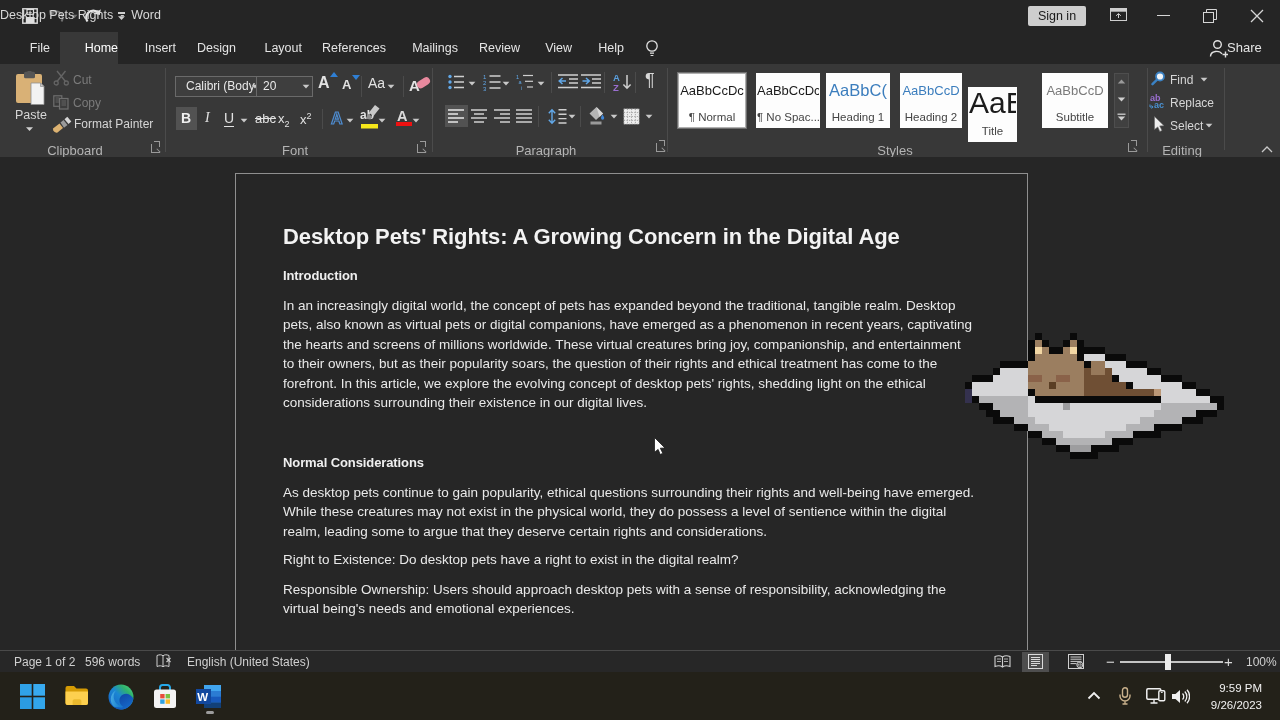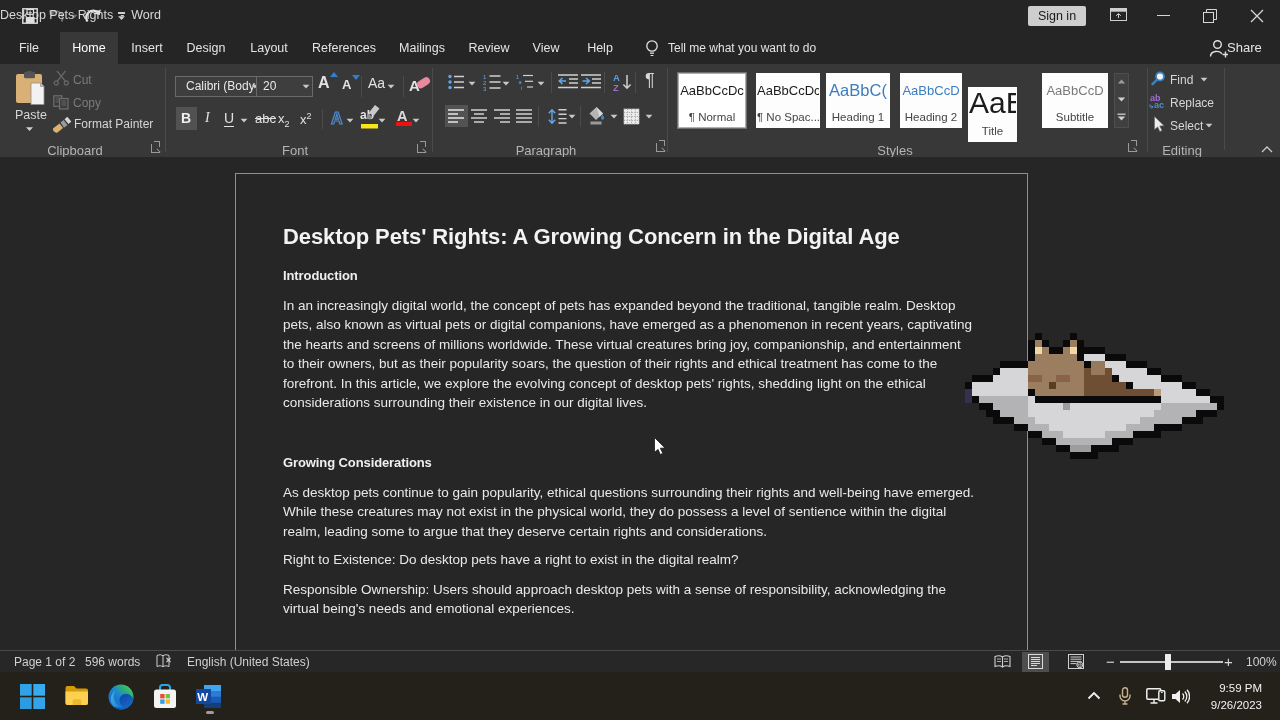--- a/index.html
+++ b/index.html
@@ -3,21 +3,21 @@
 *{margin:0;padding:0;box-sizing:border-box;}
 html,body{width:1280px;height:720px;overflow:hidden;background:#262626;font-family:"Liberation Sans",sans-serif;}
 .abs{position:absolute;}
 #app{position:relative;width:1280px;height:720px;}
 
 #titlebar{position:absolute;left:0;top:0;width:1280px;height:32px;background:#252525;}
 #title-text{position:absolute;top:8px;width:100%;text-align:left;font-size:12.5px;color:#d8d8d8;}
 #signin{position:absolute;left:1028px;top:6px;width:58px;height:20px;background:#cecece;color:#1a1a1a;font-size:12.5px;text-align:center;line-height:20px;border-radius:2px;}
 
 #tabsrow{position:absolute;left:0;top:32px;width:1280px;height:32px;background:#252525;}
-.tab{position:absolute;top:0;height:32px;line-height:32px;font-size:12.5px;color:#e4e4e4;text-align:center;}
+.tab{position:absolute;top:0;height:32px;line-height:32px;font-size:12.5px;color:#e4e4e4;text-align:right;}
 #tab-home{background:#383838;color:#fff;}
 
 #ribbon{position:absolute;left:0;top:64px;width:1280px;height:93px;background:#383838;}
 .gsep{position:absolute;top:4px;width:1px;height:84px;background:#4b4b4b;}
 .glabel{position:absolute;top:79px;font-size:13px;color:#b4b4b4;text-align:center;}
 .launch{position:absolute;top:80px;width:9px;height:9px;border-left:1px solid #9a9a9a;border-bottom:1px solid #9a9a9a;}
 .launch:after{content:"";position:absolute;left:2px;top:-3px;width:5px;height:5px;border-top:1px solid #9a9a9a;border-right:1px solid #9a9a9a;}
 .launch i{position:absolute;right:-1px;bottom:1px;width:5px;height:1px;background:#9a9a9a;transform:rotate(45deg);}
 .btxt{color:#d6d6d6;font-size:12px;}
 .gray{color:#7b7b7b;}
@@ -87,21 +87,20 @@
  <div class="tab" style="left:236px;width:66px;">Layout</div>
  <div class="tab" style="left:302px;width:84px;">References</div>
  <div class="tab" style="left:386px;width:72px;">Mailings</div>
  <div class="tab" style="left:458px;width:62px;">Review</div>
  <div class="tab" style="left:520px;width:52px;">View</div>
  <div class="tab" style="left:576px;width:48px;">Help</div>
  <svg class="abs" style="left:643px;top:7px" width="18" height="19" viewBox="0 0 18 19">
         <circle cx="9" cy="7" r="5.2" fill="none" stroke="#e2e2e2" stroke-width="1.3"></circle>
         <path d="M7 14.2 h4 M7.6 16.5 h2.8" stroke="#e2e2e2" stroke-width="1.2"></path>
       </svg>
- <div class="tab" style="left:668px;font-size:12px;">Tell me what you want to do</div>
  <svg class="abs" style="left:1209px;top:7px" width="19" height="20" viewBox="0 0 19 20">
         <circle cx="8.5" cy="5.5" r="3.8" fill="none" stroke="#e0e0e0" stroke-width="1.4"></circle>
         <path d="M1.5 17.5 c0 -6 9 -6.5 11.5 -2.5" fill="none" stroke="#e0e0e0" stroke-width="1.4"></path>
         <path d="M13.5 15.5 h6 m-3 -3 v6" stroke="#e0e0e0" stroke-width="1.4"></path>
       </svg>
  <div class="tab" style="left:1227px;font-size:13px;">Share</div>
 </div>
 
 <div id="ribbon">
  <div class="gsep" style="left:165px"></div>
@@ -369,21 +368,21 @@
         <path d="M1 6 L6 1 L11 6" fill="none" stroke="#c8c8c8" stroke-width="1.3"></path>
       </svg>
 </div>
 
 <div id="canvas">
  <div id="pageborder"></div>
 </div>
 <div class="doctext" style="left:283px;top:224px;font-size:22px;font-weight:bold;letter-spacing:-0.1px;color:#f3f3f3;">Desktop Pets' Rights: A Growing Concern in the Digital Age</div>
 <div class="doctext" style="left:283px;top:268px;font-size:13px;font-weight:bold;letter-spacing:-0.1px;color:#efefef;">Introduction</div>
 <div class="doctext" style="left:283px;top:296px;font-size:13.5px;line-height:19.4px;color:#e9e9e9;">In an increasingly digital world, the concept of pets has expanded beyond the traditional, tangible realm. Desktop<br>pets, also known as virtual pets or digital companions, have emerged as a phenomenon in recent years, captivating<br>the hearts and screens of millions worldwide. These virtual creatures bring joy, companionship, and entertainment<br>to their owners, but as their popularity soars, the question of their rights and ethical treatment has come to the<br>forefront. In this article, we explore the evolving concept of desktop pets' rights, shedding light on the ethical<br>considerations surrounding their existence in our digital lives.</div>
-<div class="doctext" style="left:283px;top:455px;font-size:13px;font-weight:bold;letter-spacing:-0.1px;color:#efefef;">Growing Considerations</div>
+<div class="doctext" style="left:283px;top:455px;font-size:13px;font-weight:bold;letter-spacing:-0.1px;color:#efefef;">Normal Considerations</div>
 <div class="doctext" style="left:283px;top:483px;font-size:13.5px;line-height:19.4px;color:#e9e9e9;">As desktop pets continue to gain popularity, ethical questions surrounding their rights and well-being have emerged.<br>While these creatures may not exist in the physical world, they do possess a level of sentience within the digital<br>realm, leading some to argue that they deserve certain rights and considerations.</div>
 <div class="doctext" style="left:283px;top:552px;font-size:13.5px;color:#e9e9e9;">Right to Existence: Do desktop pets have a right to exist in the digital realm?</div>
 <div class="doctext" style="left:283px;top:580px;font-size:13.5px;line-height:19.4px;color:#e9e9e9;">Responsible Ownership: Users should approach desktop pets with a sense of responsibility, acknowledging the<br>virtual being's needs and emotional experiences.</div>
 <svg class="abs" style="left:654px;top:437px" width="12" height="19" viewBox="0 0 12 19">
       <path d="M0.5 0.5 L11 11 L6.3 11.2 L8.8 16.2 L6.3 17.6 L4.1 12.4 L0.5 15.2 Z" fill="#fdfdfd" stroke="#1a1a1a" stroke-width="0.8"></path>
     </svg>
 
 <div id="statusbar">
  <div class="abs" style="left:14px;top:4px;">Page 1 of 2</div>
  <div class="abs" style="left:85px;top:4px;">596 words</div>

